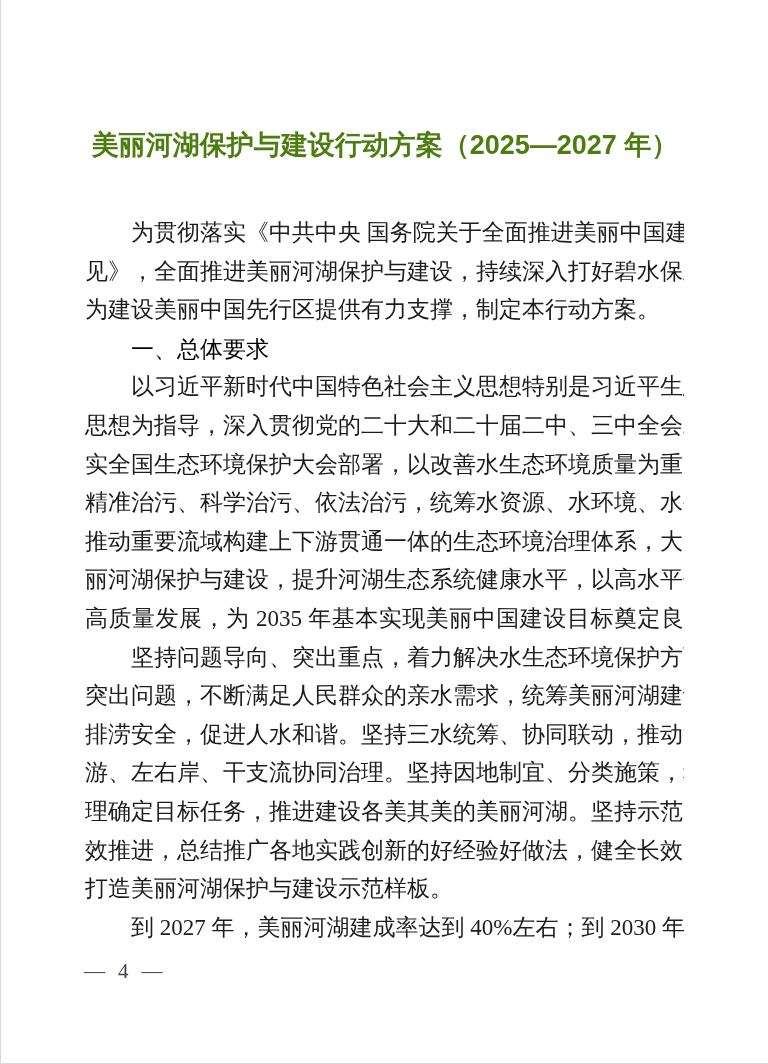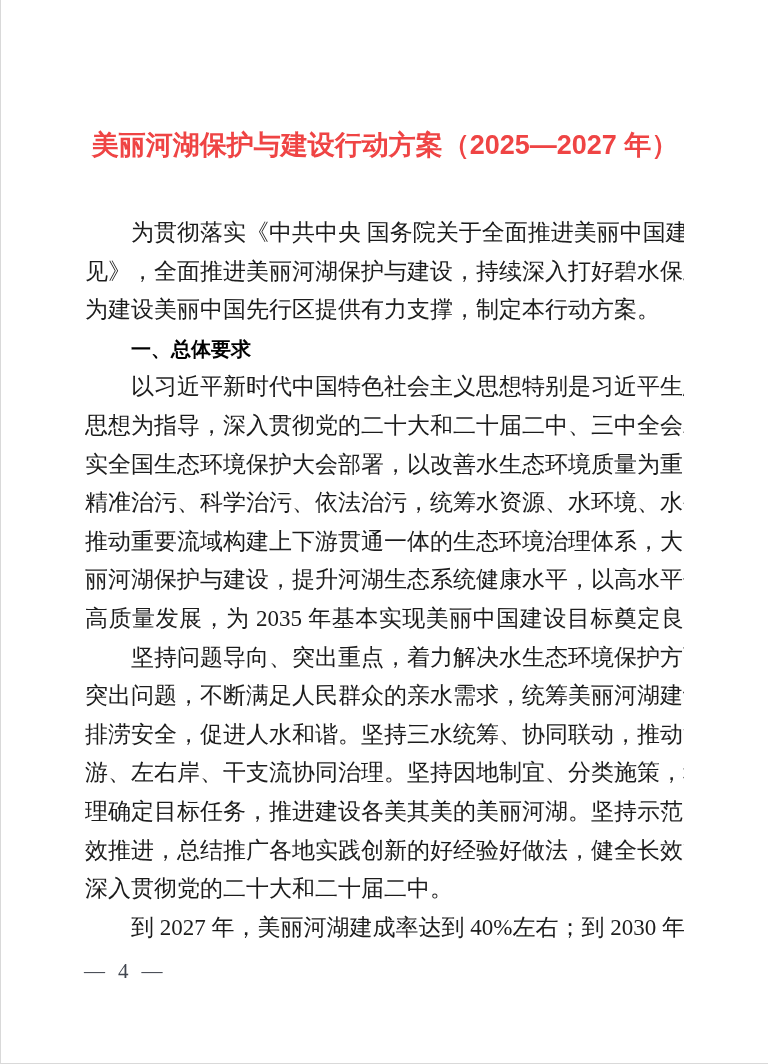--- a/index.html
+++ b/index.html
@@ -21,21 +21,21 @@
   .doc-title {
     position: absolute;
     top: 130px;
     left: 84px;
     width: 600px;
     text-align: center;
     font-family: "Liberation Sans", "DejaVu Sans", sans-serif;
     font-weight: bold;
     font-size: 27px;
     line-height: 30px;
-    color: #ef4444;
+    color: #4d7c0f;
     white-space: nowrap;
   }
   .body-text {
     position: absolute;
     top: 214px;
     left: 84px;
     width: 599px;
     font-size: 23px;
     line-height: 38.6px;
     color: #1c1c1c;
@@ -49,22 +49,22 @@
     white-space: nowrap;
   }
   .line.indent { text-indent: 46px; }
   .line.para-end {
     text-align-last: left;
     white-space: normal;
     font-family: Liberation Serif, serif;
   }
   .line.heading {
     font-family: "Liberation Sans", "DejaVu Sans", sans-serif;
-    font-weight: bold;
-    font-size: 20px;
+    font-weight: normal;
+    font-size: 23px;
     color: #000000;
     text-align-last: left;
     white-space: normal;
   }
   .page-footer {
     position: absolute;
     left: 83px;
     top: 958px;
     display: flex;
     align-items: center;
@@ -96,21 +96,21 @@
     <div class="line">推动重要流域构建上下游贯通一体的生态环境治理体系，大力推进美</div>
     <div class="line">丽河湖保护与建设，提升河湖生态系统健康水平，以高水平保护支撑</div>
     <div class="line para-end">高质量发展，为 2035 年基本实现美丽中国建设目标奠定良好基础。</div>
 
     <div class="line indent">坚持问题导向、突出重点，着力解决水生态环境保护方面存在的</div>
     <div class="line">突出问题，不断满足人民群众的亲水需求，统筹美丽河湖建设与防洪</div>
     <div class="line">排涝安全，促进人水和谐。坚持三水统筹、协同联动，推动流域上下</div>
     <div class="line">游、左右岸、干支流协同治理。坚持因地制宜、分类施策，科学、合</div>
     <div class="line">理确定目标任务，推进建设各美其美的美丽河湖。坚持示范引领、长</div>
     <div class="line">效推进，总结推广各地实践创新的好经验好做法，健全长效管理机制，</div>
-    <div class="line para-end">深入贯彻党的二十大和二十届二中。</div>
+    <div class="line para-end">打造美丽河湖保护与建设示范样板。</div>
 
     <div class="line indent">到 2027 年，美丽河湖建成率达到 40%左右；到 2030 年，美丽河</div>
   </div>
 
   <div class="page-footer">
     <span>—</span>
     <span>4</span>
     <span>—</span>
   </div>
 

